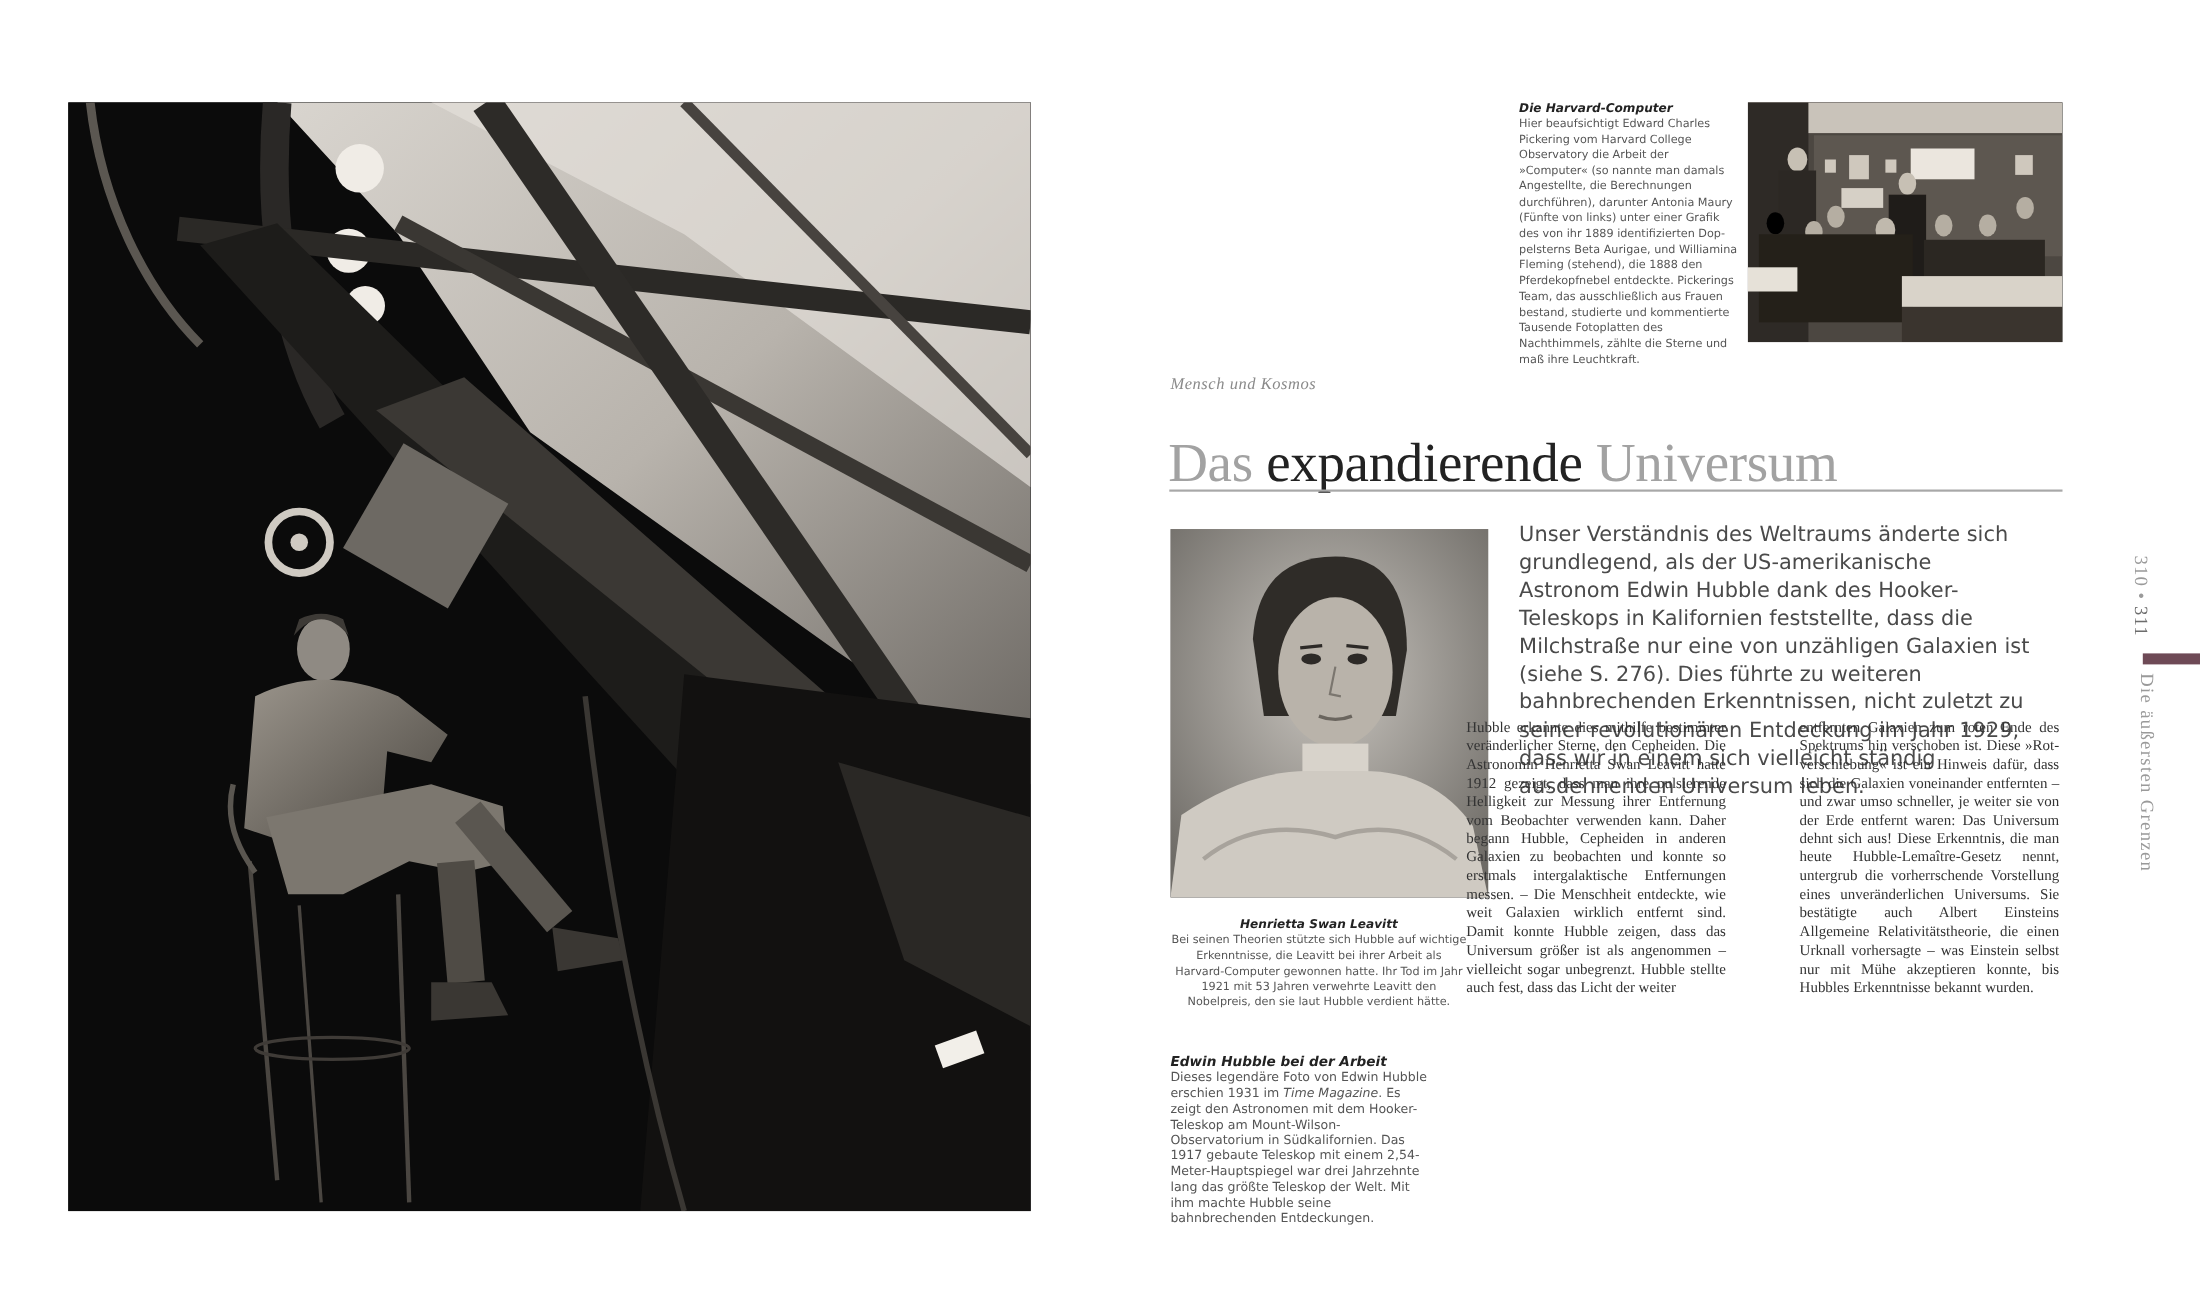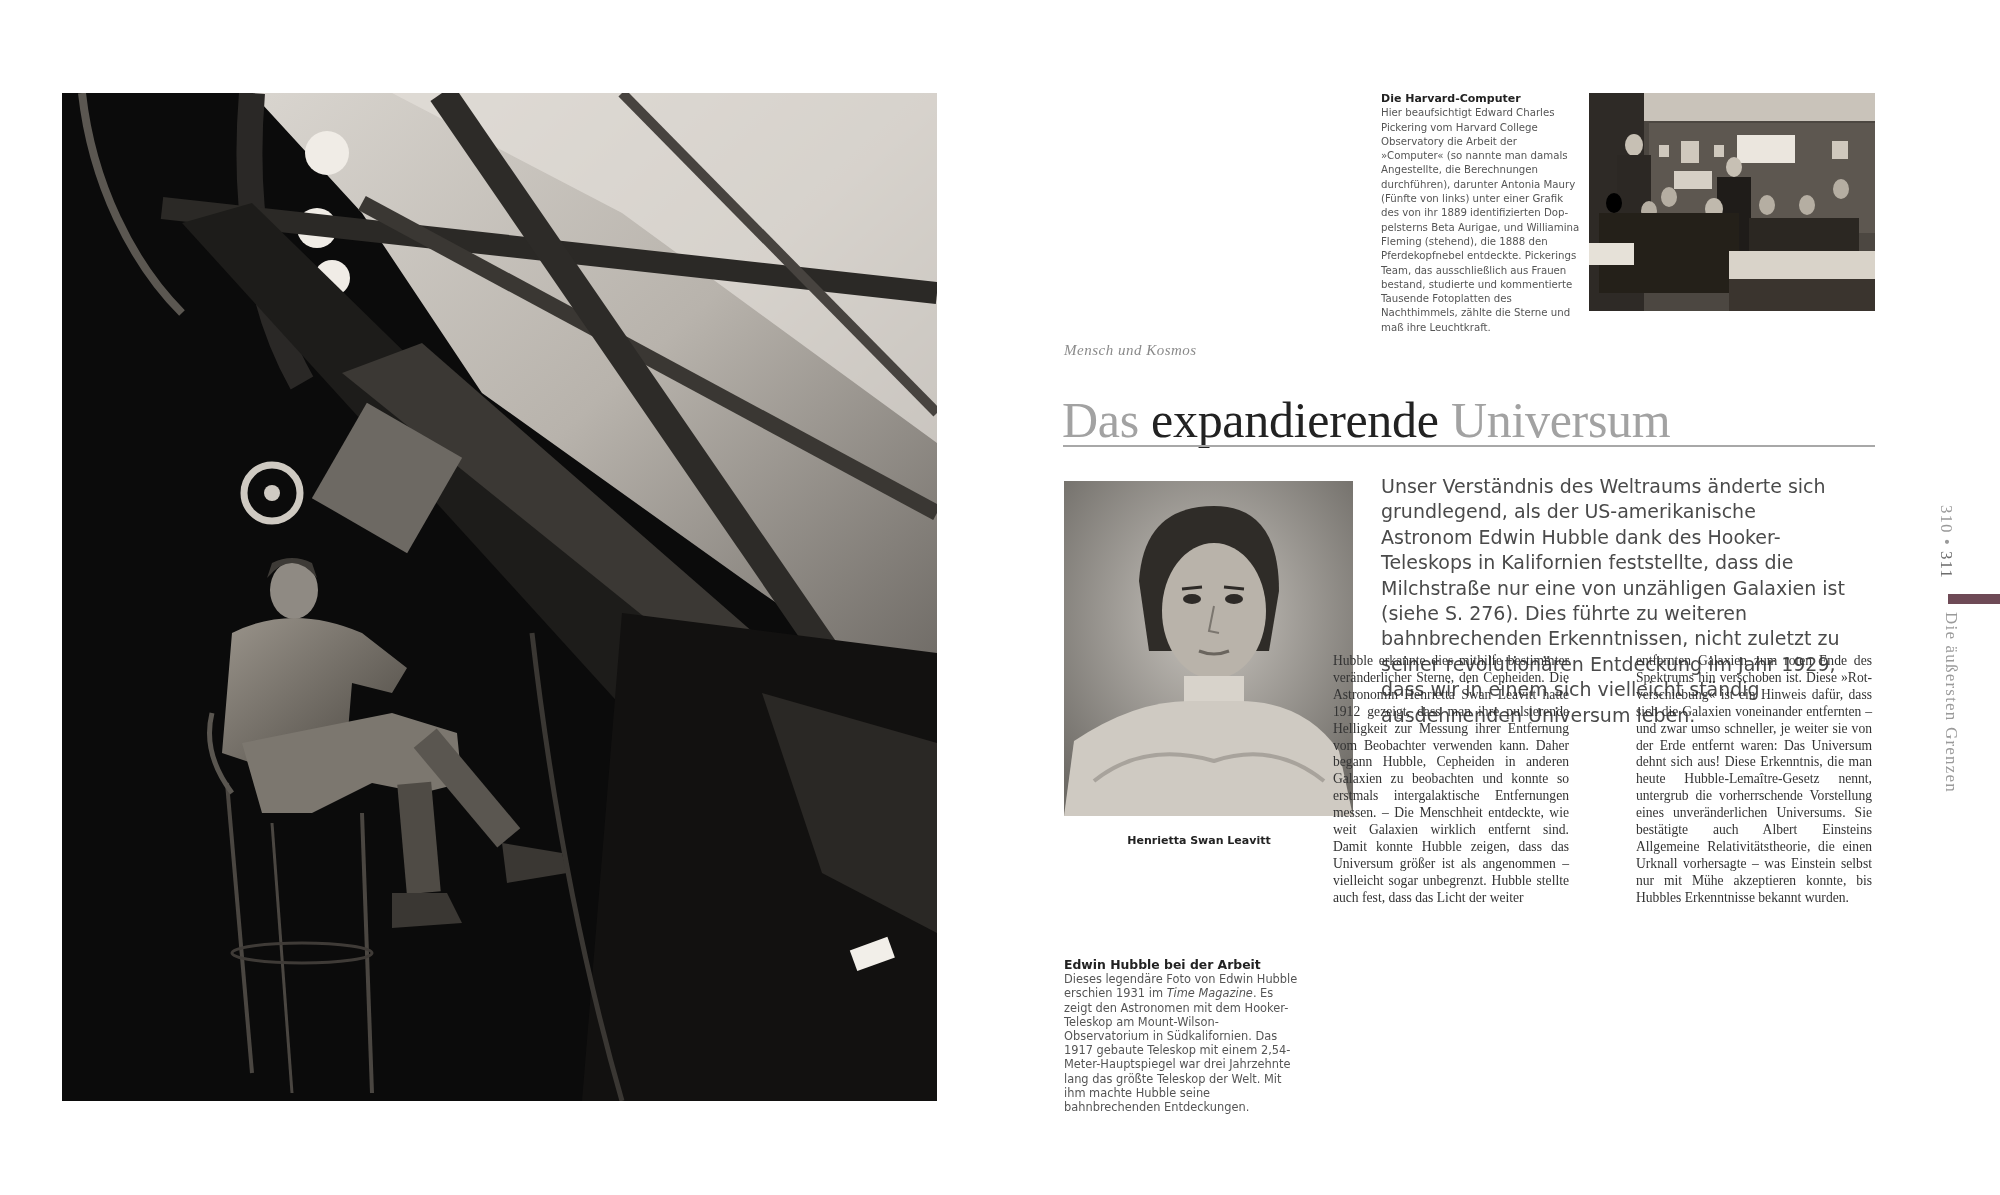--- a/index.html
+++ b/index.html
@@ -6,21 +6,21 @@
   body { width:2000px; height:1195px; background:#ffffff; position:relative; overflow:hidden; font-family:"Liberation Sans", sans-serif; }
 
   .abs { position:absolute; }
 
   
   #main-photo { left:62px; top:93px; width:875px; height:1008px; background:#0b0b0b; overflow:hidden; }
   #main-photo svg { width:100%; height:100%; display:block; }
 
   
   .cap { font-family:"DejaVu Sans", sans-serif; color:#555; font-size:10.2px; line-height:14.3px; }
-  .cap .cap-title { color:#222; font-weight:bold; font-size:11px; display:block; }
+  .cap .cap-title { color:#222; font-weight:bold; font-size:11px; display:block;font-style:italic; }
   #harvard-caption { left:1381px; top:92px; width:200px; }
   #harvard-photo { left:1589px; top:93px; width:286px; height:218px; background:#3a3632; overflow:hidden; }
   #harvard-photo svg { width:100%; height:100%; display:block; }
 
   
   #kicker { left:1064px; top:342px; font-family:"Liberation Serif", serif; font-style:italic; font-size:15px; color:#8a8a8a; letter-spacing:0.5px; }
   #headline { left:1062px; top:370px; font-family:"Liberation Serif", serif; font-size:50px; line-height:60px; white-space:nowrap; letter-spacing:-0.3px;margin-top:20px; }
   #headline .light { color:#a2a2a2; }
   #headline .dark { color:#222222; }
   #title-rule { left:1063px; top:445px; width:812px; height:2px; background:#a8a8a8; }
@@ -176,20 +176,21 @@
     <path d="M118,108 L138,106 M160,106 L180,108" stroke="#2d2a27" stroke-width="3"></path>
     <path d="M150,125 L145,150 L155,152" stroke="#7b766f" stroke-width="2" fill="none"></path>
     <path d="M135,170 Q150,176 165,170" stroke="#6a655e" stroke-width="3" fill="none"></path>
     <rect x="120" y="195" width="60" height="45" fill="#d8d3cb"></rect>
     <path d="M0,335 L10,260 Q70,220 125,220 L175,220 Q240,220 275,270 L289,335 Z" fill="#cfcac2"></path>
     <path d="M30,300 Q80,260 150,280 Q210,260 260,300" stroke="#8e8982" stroke-width="4" fill="none" opacity="0.6"></path>
   </svg>
 </div>
 <div id="leavitt-caption" class="abs cap">
   <span class="cap-title">Henrietta Swan Leavitt</span>
+  <span>Bei seinen Theorien stützte sich Hubble auf wichtige Erkennt­nisse, die Leavitt bei ihrer Arbeit als Harvard-Computer ge­wonnen hatte. Ihr Tod im Jahr 1921 mit 53 Jahren verwehrte Leavitt den Nobelpreis, den sie laut Hubble verdient hätte.</span>
 </div>
 
 <div id="intro" class="abs">Unser Verständnis des Weltraums änderte sich grundlegend, als der US-amerikanische Astronom Edwin Hubble dank des Hooker-Teleskops in Kalifornien feststellte, dass die Milchstraße nur eine von unzähligen Gala­xien ist (siehe S. 276). Dies führte zu weiteren bahnbrechenden Erkennt­nissen, nicht zuletzt zu seiner revolutionären Entdeckung im Jahr 1929, dass wir in einem sich vielleicht ständig ausdehnenden Universum leben.</div>
 
 <div id="col-1" class="abs col">Hubble erkannte dies mithilfe bestimmter veränderlicher Sterne, den Cepheiden. Die Astronomin Henrietta Swan Leavitt hatte 1912 gezeigt, dass man ihre pul­sierende Helligkeit zur Messung ihrer Entfernung vom Beobachter verwenden kann. Daher begann Hubble, Cepheiden in anderen Galaxien zu beobachten und konnte so erstmals intergalaktische Ent­fernungen messen. – Die Menschheit ent­deckte, wie weit Galaxien wirklich entfernt sind. Damit konnte Hubble zeigen, dass das Universum größer ist als angenom­men – vielleicht sogar unbegrenzt. Hubble stellte auch fest, dass das Licht der weiter</div>
 <div id="col-2" class="abs col">entfernten Galaxien zum roten Ende des Spektrums hin verschoben ist. Diese »Rot­verschiebung« ist ein Hinweis dafür, dass sich die Galaxien voneinander entfern­ten – und zwar umso schneller, je weiter sie von der Erde entfernt waren: Das Uni­versum dehnt sich aus! Diese Erkenntnis, die man heute Hubble-Lemaître-Gesetz nennt, untergrub die vorherrschende Vor­stellung eines unveränderlichen Univer­sums. Sie bestätigte auch Albert Einsteins Allgemeine Relativitätstheorie, die einen Urknall vorhersagte – was Einstein selbst nur mit Mühe akzeptieren konnte, bis Hubbles Erkenntnisse bekannt wurden.</div>
 
 <div id="hubble-caption" class="abs cap">
   <span class="cap-title">Edwin Hubble bei der Arbeit</span>
   <span>Dieses legendäre Foto von Edwin Hubble erschien 1931 im </span><i>Time Magazine</i><span>. Es zeigt den Astronomen mit dem Hooker-Teleskop am Mount-Wilson-Observatorium in Süd­kalifornien. Das 1917 gebaute Teleskop mit einem 2,54-Meter-Hauptspiegel war drei Jahrzehnte lang das größte Teleskop der Welt. Mit ihm machte Hubble seine bahnbrechenden Entdeckungen.</span>

